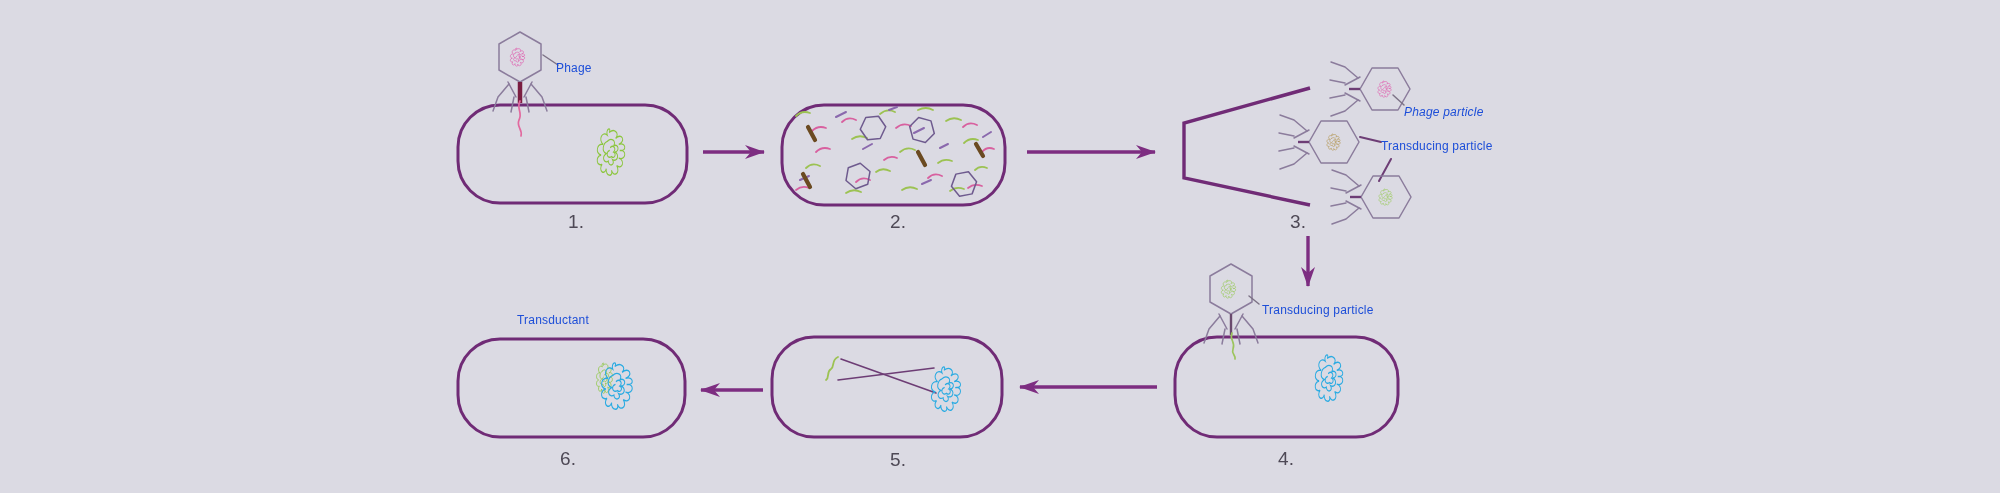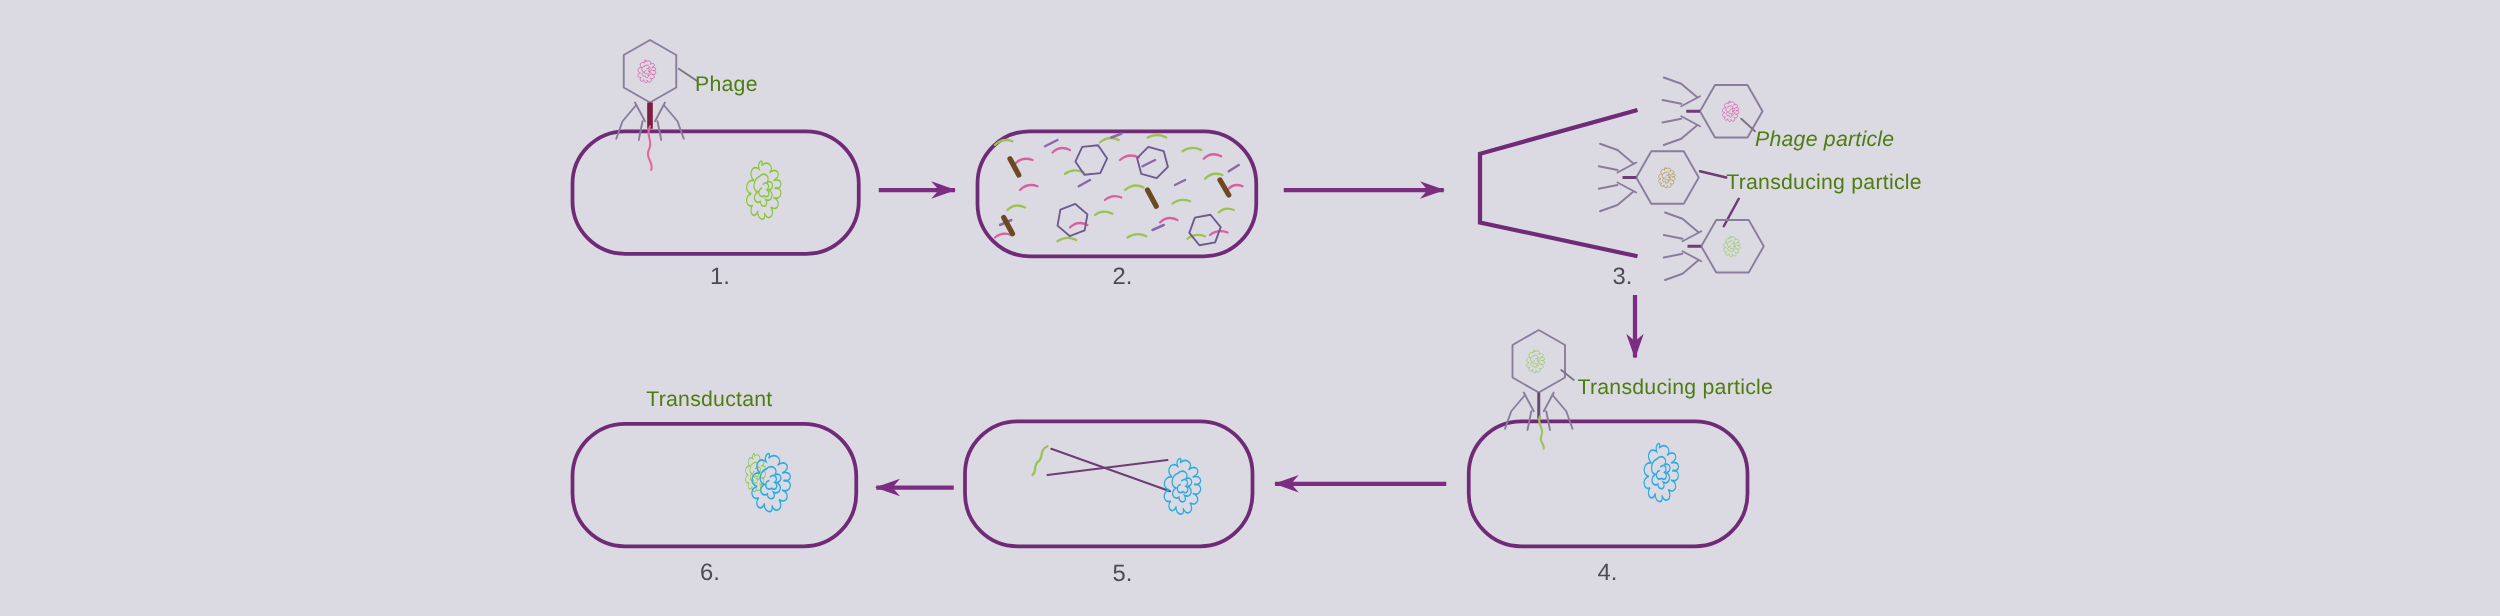--- a/index.html
+++ b/index.html
@@ -6,23 +6,23 @@
   .canvas{
     position:relative;
     width:2000px;height:493px;
     background:#dbdae3;
     overflow:hidden;
     font-family:"Liberation Sans","DejaVu Sans",sans-serif;
   }
   .diagram-svg{position:absolute;left:0;top:0;}
   .lbl{
     position:absolute;
-    font-size:17px;
+    font-size:12px;
     line-height:18px;
-    color:#4d7c0f;
+    color:#1d4ed8;
     white-space:nowrap;
     letter-spacing:.2px;
   }
   .num{
     position:absolute;
     font-size:19px;
     line-height:20px;
     color:#4e4956;
     transform:translateX(-50%);
     white-space:nowrap;

